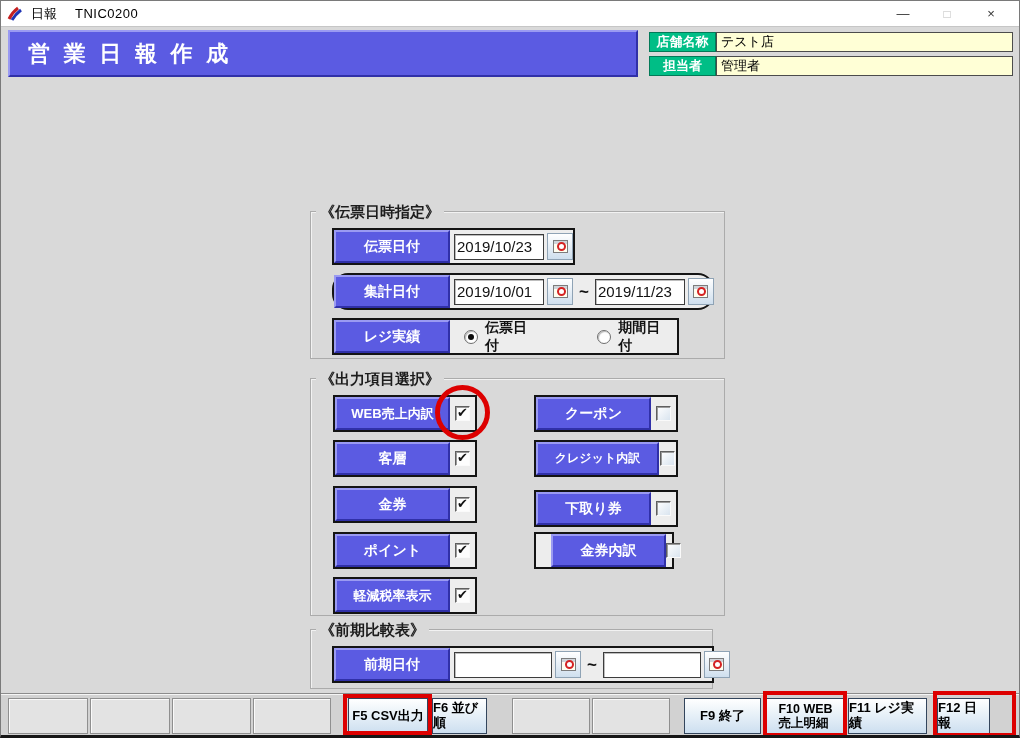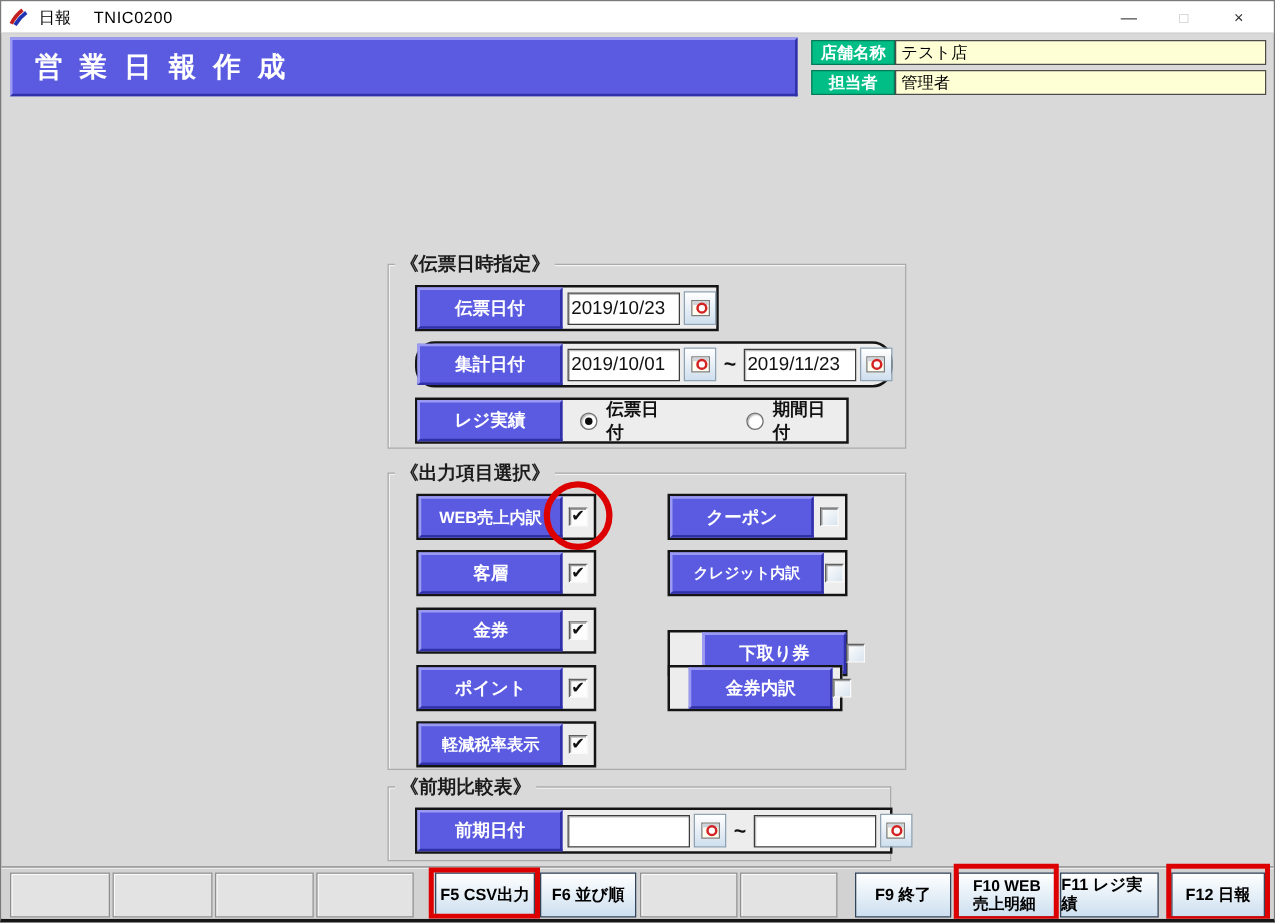--- a/index.html
+++ b/index.html
@@ -221,21 +221,21 @@
       <div class="cbarea">
           <span class="checkbox"></span>
         </div>
     </div>
     <div class="frow" style="left:223px;top:61px;width:144px;">
       <div class="blabel" style="width:123px;font-size:12px;">クレジット内訳</div>
       <div class="cbarea">
           <span class="checkbox"></span>
         </div>
     </div>
-    <div class="frow" style="left:223px;top:125px;width:144px;padding-left:26px;">
+    <div class="frow" style="left:223px;top:111px;width:144px;">
       <div class="blabel" style="width:115px;">下取り券</div>
       <div class="cbarea">
           <span class="checkbox"></span>
         </div>
     </div>
     <div class="frow" style="left:223px;top:153px;width:140px;padding-left:15px;">
       <div class="blabel" style="width:115px;">金券内訳</div>
       <div class="cbarea">
           <span class="checkbox"></span>
         </div>
@@ -259,28 +259,28 @@
       </div>
     </div>
   </div>
 
   <div class="fnbar">
     <div class="fnbtn empty" style="left:7px;width:80px;"></div>
     <div class="fnbtn empty" style="left:89px;width:80px;"></div>
     <div class="fnbtn empty" style="left:171px;width:79px;"></div>
     <div class="fnbtn empty" style="left:252px;width:78px;"></div>
     <div class="fnbtn" style="left:347px;width:80px;">F5 CSV出力</div>
-    <div class="fnbtn" style="left:431px;width:77px;">F6 並び順</div>
+    <div class="fnbtn" style="left:431px;width:55px;">F6 並び順</div>
     <div class="fnbtn empty" style="left:511px;width:78px;"></div>
     <div class="fnbtn empty" style="left:591px;width:78px;"></div>
     <div class="fnbtn" style="left:683px;width:77px;">F9 終了</div>
     <div class="fnbtn" style="left:765px;width:79px;font-size:12.5px;">F10 WEB
 売上明細</div>
     <div class="fnbtn" style="left:847px;width:79px;">F11 レジ実績</div>
-    <div class="fnbtn" style="left:936px;width:75px;">F12 日報</div>
+    <div class="fnbtn" style="left:936px;width:53px;">F12 日報</div>
   </div>
 
   <div class="ann circle" style="left:434px;top:384px;width:55px;height:55px;"></div>
   <div class="ann" style="left:342px;top:693px;width:89px;height:41px;"></div>
   <div class="ann" style="left:762px;top:690px;width:84px;height:46px;"></div>
   <div class="ann" style="left:932px;top:690px;width:83px;height:46px;"></div>
 
 </div>
 
 </body></html>

